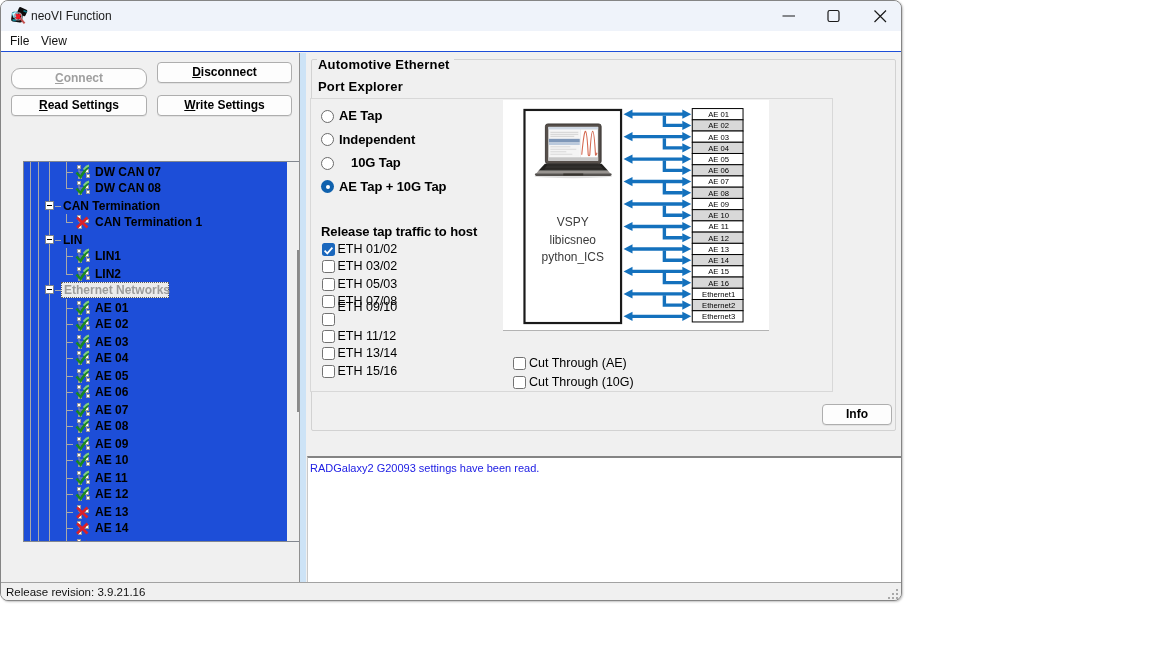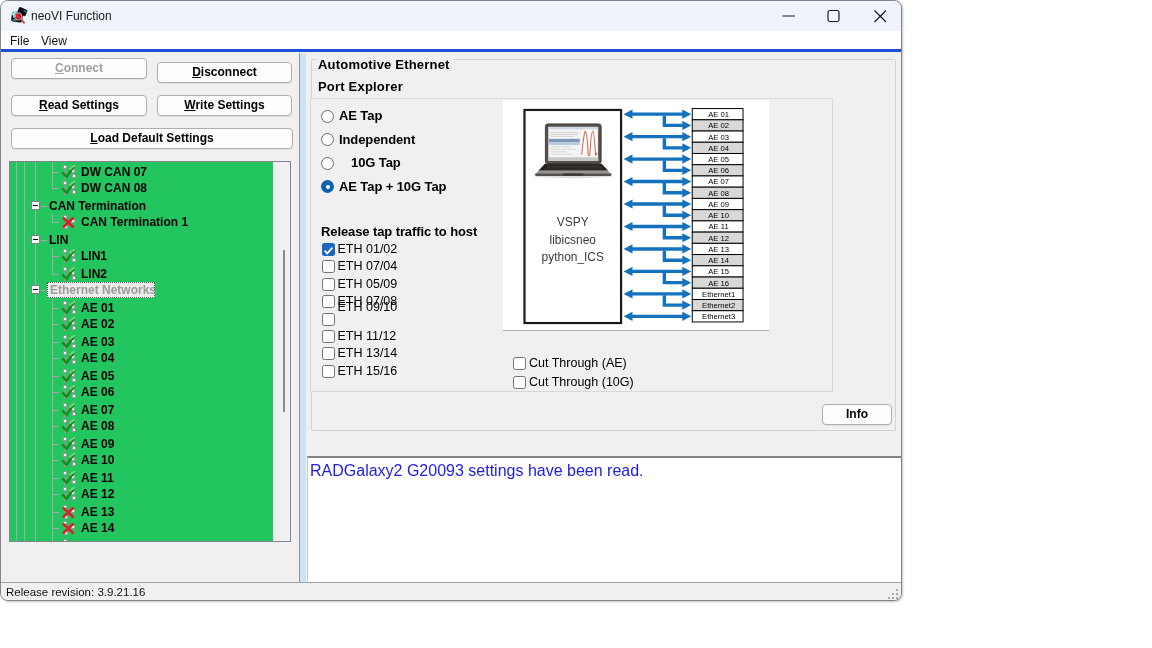--- a/index.html
+++ b/index.html
@@ -1,26 +1,26 @@
 <!DOCTYPE html>
 <html><head><meta charset="utf-8"><style>
 * { margin:0; padding:0; box-sizing:border-box; -webkit-font-smoothing:antialiased; }
 html,body { width:1152px; height:648px; background:#ffffff; font-family:"Liberation Sans",sans-serif; overflow:hidden; }
 .abs { position:absolute; }
 .win { position:absolute; left:0; top:1; width:902px; height:601px; background:#f0f0f0;
   border:1px solid #858585; border-radius:8px; overflow:hidden;
   box-shadow:1px 1px 2px rgba(120,120,120,.45); }
 .titlebar { position:absolute; left:0; top:0; width:100%; height:30px; background:#eff3fa; }
 .title-txt { position:absolute; left:30px; top:8px; font-size:12px; color:#1b1b1b; }
-.menubar { position:absolute; left:0; top:30px; width:100%; height:21px; background:#ffffff; border-bottom:3px solid #1d4ed8; }
+.menubar { position:absolute; left:0; top:30px; width:100%; height:21px; background:#ffffff; border-bottom:1px solid #1d4ed8; }
 .menubar span { position:absolute; top:3px; font-size:12px; color:#111; }
 .btn { position:absolute; background:#fdfdfd; border:1px solid #aeaeae; border-radius:4px;
   font-size:12px; font-weight:bold; color:#000; text-align:center; line-height:18px;
   box-shadow:0 1px 0 rgba(0,0,0,.06); }
-.tree { position:absolute; left:8px; top:160px; width:282px; height:381px; background:#22c55e;
+.tree { position:absolute; left:22px; top:160px; width:282px; height:381px; background:#1d4ed8;
   border:1px solid #82878f; overflow:hidden; }
 .tl { position:absolute; background:#a9a9a9; }
 .trow { position:absolute; font-size:12px; font-weight:bold; color:#000; white-space:nowrap; }
 .ebox { position:absolute; width:9px; height:9px; background:#fff; border:1px solid #7d828a; }
 .ebox i { position:absolute; left:1px; top:3px; width:5px; height:1px; background:#000; }
 .rad { position:absolute; width:13px; height:13px; border-radius:50%; border:1px solid #6b6b6b; background:#fff; }
 .rad.on { border:none; background:#0f61ad; }
 .rad.on i { position:absolute; left:4.5px; top:4.5px; width:4px; height:4px; border-radius:50%; background:#fff; }
 .cb { position:absolute; width:13px; height:13px; border:1px solid #727272; border-radius:2.5px; background:#fff; }
 .cb.on { border:none; background:#1a67bd; }
@@ -44,25 +44,24 @@
  <svg class="abs" style="left:777px;top:5px" width="110" height="20" viewBox="0 0 110 20">
    <line x1="4.5" y1="10" x2="17" y2="10" stroke="#1a1a1a" stroke-width="1.2"></line>
    <rect x="50" y="4.5" width="11" height="11" rx="1.8" fill="none" stroke="#1a1a1a" stroke-width="1.2"></rect>
    <path d="M96.5 4.5 L108 16 M108 4.5 L96.5 16" stroke="#1a1a1a" stroke-width="1.2"></path>
  </svg>
  <div class="menubar">
       <span style="left:9px">File</span>
       <span style="left:40px">View</span>
     </div>
 
-<div class="btn" style="left:10px;top:57px;width:136px;height:21px;line-height:19px;color:#9f9f9f;"><u>C</u>onnect</div>
+<div class="btn" style="left:10px;top:67px;width:136px;height:21px;line-height:19px;color:#9f9f9f;border-radius:9px;"><u>C</u>onnect</div>
 <div class="btn" style="left:156px;top:61px;width:135px;height:21px;line-height:19px;"><u>D</u>isconnect</div>
 <div class="btn" style="left:10px;top:94px;width:136px;height:21px;line-height:19px;"><u>R</u>ead Settings</div>
 <div class="btn" style="left:156px;top:94px;width:135px;height:21px;line-height:19px;"><u>W</u>rite Settings</div>
-<div class="btn" style="left:10px;top:127px;width:282px;height:21px;line-height:19px;"><u>L</u>oad Default Settings</div>
 <div class="tree">
 <div class="tl" style="left:6px;top:0px;width:1px;height:384px"></div>
 <div class="tl" style="left:14px;top:0px;width:1px;height:384px"></div>
 <div class="tl" style="left:25px;top:0px;width:1px;height:384px"></div>
 <div class="tl" style="left:42px;top:0px;width:1px;height:26px"></div>
 <div class="tl" style="left:42px;top:52px;width:1px;height:8px"></div>
 <div class="tl" style="left:42px;top:86px;width:1px;height:26px"></div>
 <div class="tl" style="left:42px;top:137px;width:1px;height:247px"></div>
 <div class="tl" style="left:42px;top:10px;width:7px;height:1px"></div>
 <svg class="abs" style="left:50px;top:2px" width="16" height="16" viewBox="0 0 16 16">
@@ -349,23 +348,23 @@
 <div class="rad on" style="left:320px;top:179.0px">
       <i></i>
     </div>
 <div class="blab" style="left:338px;top:177.5px">AE Tap + 10G Tap</div>
 <div class="blab" style="left:320px;top:223px">Release tap traffic to host</div>
 <div class="cb on" style="left:321px;top:242.0px"><svg width="13" height="13" viewBox="0 0 13 13">
         <path d="M2.6 6.7 L5.3 9.4 L10.4 3.6" fill="none" stroke="#fff" stroke-width="1.7"></path>
       </svg></div>
 <div class="rlab" style="left:336.5px;top:241.0px">ETH 01/02</div>
 <div class="cb" style="left:321px;top:259.4px"></div>
-<div class="rlab" style="left:336.5px;top:258.4px">ETH 07/04</div>
+<div class="rlab" style="left:336.5px;top:258.4px">ETH 03/02</div>
 <div class="cb" style="left:321px;top:276.8px"></div>
-<div class="rlab" style="left:336.5px;top:275.8px">ETH 05/09</div>
+<div class="rlab" style="left:336.5px;top:275.8px">ETH 05/03</div>
 <div class="cb" style="left:321px;top:294.2px"></div>
 <div class="rlab" style="left:336.5px;top:293.2px">ETH 07/08</div>
 <div class="cb" style="left:321px;top:311.6px"></div>
 <div class="rlab" style="left:336.5px;top:299px">ETH 09/10</div>
 <div class="cb" style="left:321px;top:329.0px"></div>
 <div class="rlab" style="left:336.5px;top:328.0px">ETH 11/12</div>
 <div class="cb" style="left:321px;top:346.4px"></div>
 <div class="rlab" style="left:336.5px;top:345.4px">ETH 13/14</div>
 <div class="cb" style="left:321px;top:363.79999999999995px"></div>
 <div class="rlab" style="left:336.5px;top:362.79999999999995px">ETH 15/16</div>
@@ -479,21 +478,21 @@
 <line x1="127" y1="194.72" x2="182" y2="194.72" stroke="#1471bd" stroke-width="3.4"></line>
       <path d="M120.5 194.72 L129.5 190.12 L129.5 199.32 Z" fill="#1471bd"></path>
       <path d="M188.5 194.72 L179.5 190.12 L179.5 199.32 Z" fill="#1471bd"></path>
 <path d="M161.5 196.22 L161.5 206.00 L180 206.00" fill="none" stroke="#1471bd" stroke-width="3.4"></path>
 <path d="M188.5 206.00 L179.5 201.40 L179.5 210.60 Z" fill="#1471bd"></path>
 <line x1="127" y1="217.28" x2="182" y2="217.28" stroke="#1471bd" stroke-width="3.4"></line>
       <path d="M120.5 217.28 L129.5 212.68 L129.5 221.88 Z" fill="#1471bd"></path>
       <path d="M188.5 217.28 L179.5 212.68 L179.5 221.88 Z" fill="#1471bd"></path>
 </svg>
 <div class="abs" style="left:306px;top:455px;width:596px;height:126px;background:#fff;border-top:2px solid #848484;border-left:1px solid #c9c9c9"></div>
-<div class="abs" style="left:309px;top:461px;font-size:16px;color:#2020e4">RADGalaxy2 G20093 settings have been read.</div>
+<div class="abs" style="left:309px;top:461px;font-size:11px;color:#2020e4">RADGalaxy2 G20093 settings have been read.</div>
 <div class="abs" style="left:0;top:581px;width:903px;height:20px;background:#f0f0f0;border-top:1px solid #a2a2a2"></div>
 <div class="abs" style="left:5px;top:585px;font-size:11.5px;color:#111">Release revision: 3.9.21.16</div>
 <div class="abs" style="left:887px;top:596px;width:2px;height:2px;background:#a8a8a8"></div>
     <div class="abs" style="left:891px;top:596px;width:2px;height:2px;background:#a8a8a8"></div>
     <div class="abs" style="left:895px;top:596px;width:2px;height:2px;background:#a8a8a8"></div>
     <div class="abs" style="left:891px;top:592px;width:2px;height:2px;background:#a8a8a8"></div>
     <div class="abs" style="left:895px;top:592px;width:2px;height:2px;background:#a8a8a8"></div>
     <div class="abs" style="left:895px;top:588px;width:2px;height:2px;background:#a8a8a8"></div>
 </div>
 </body></html>

